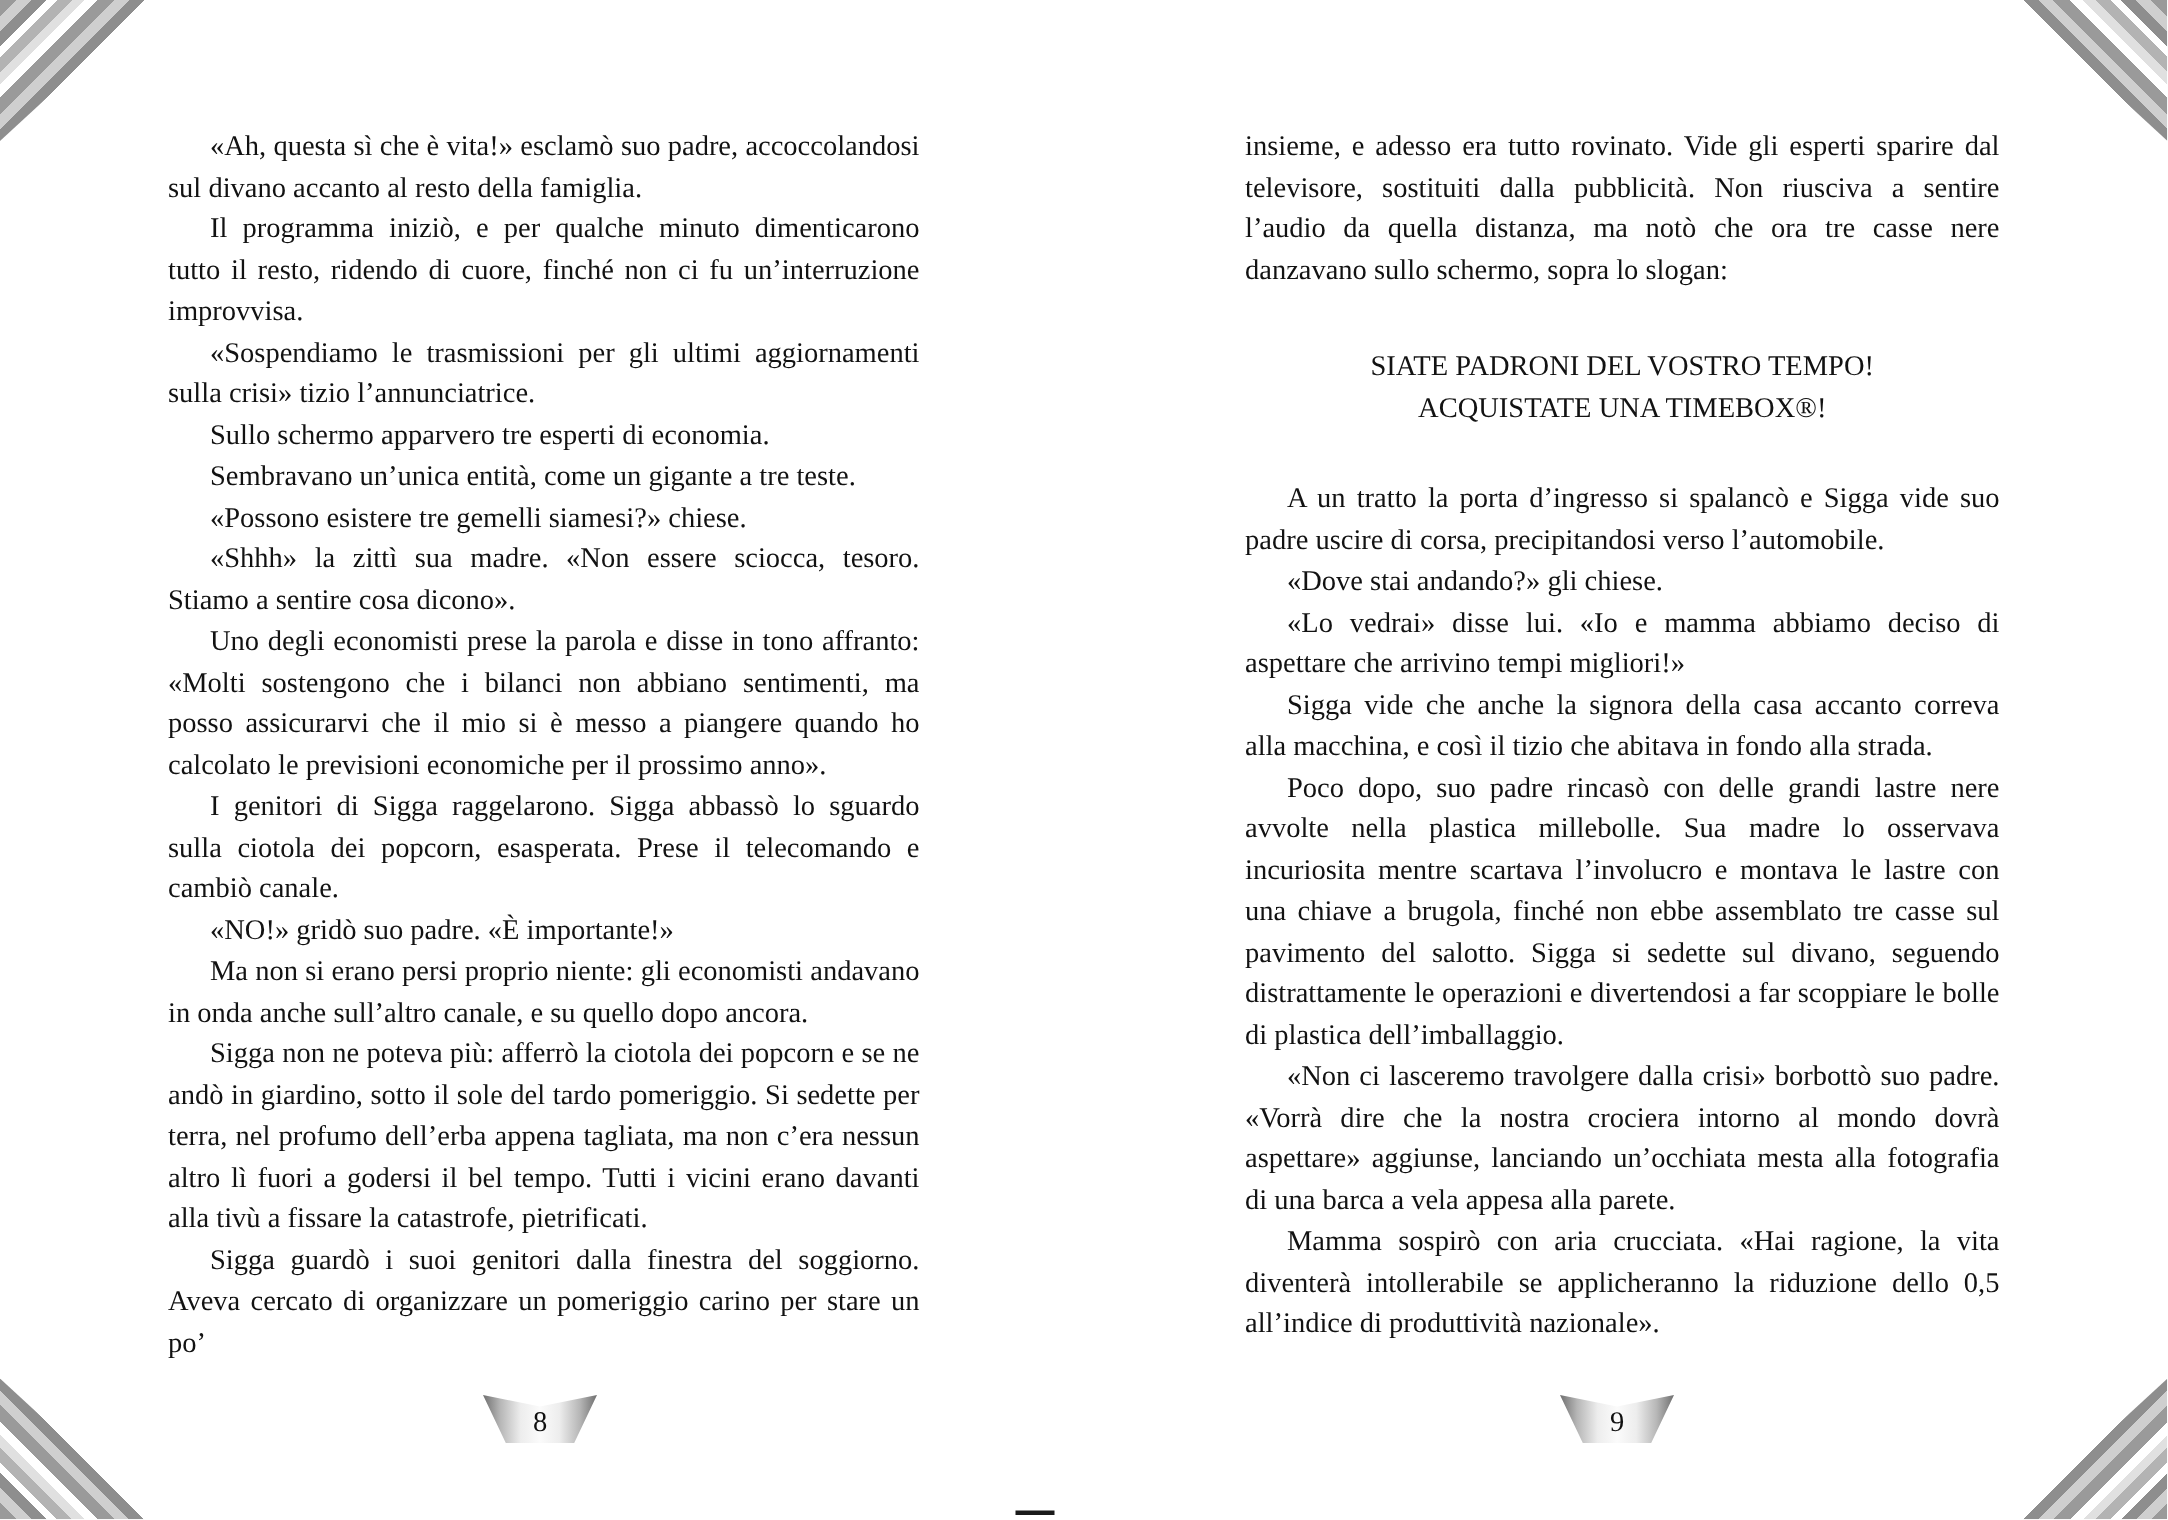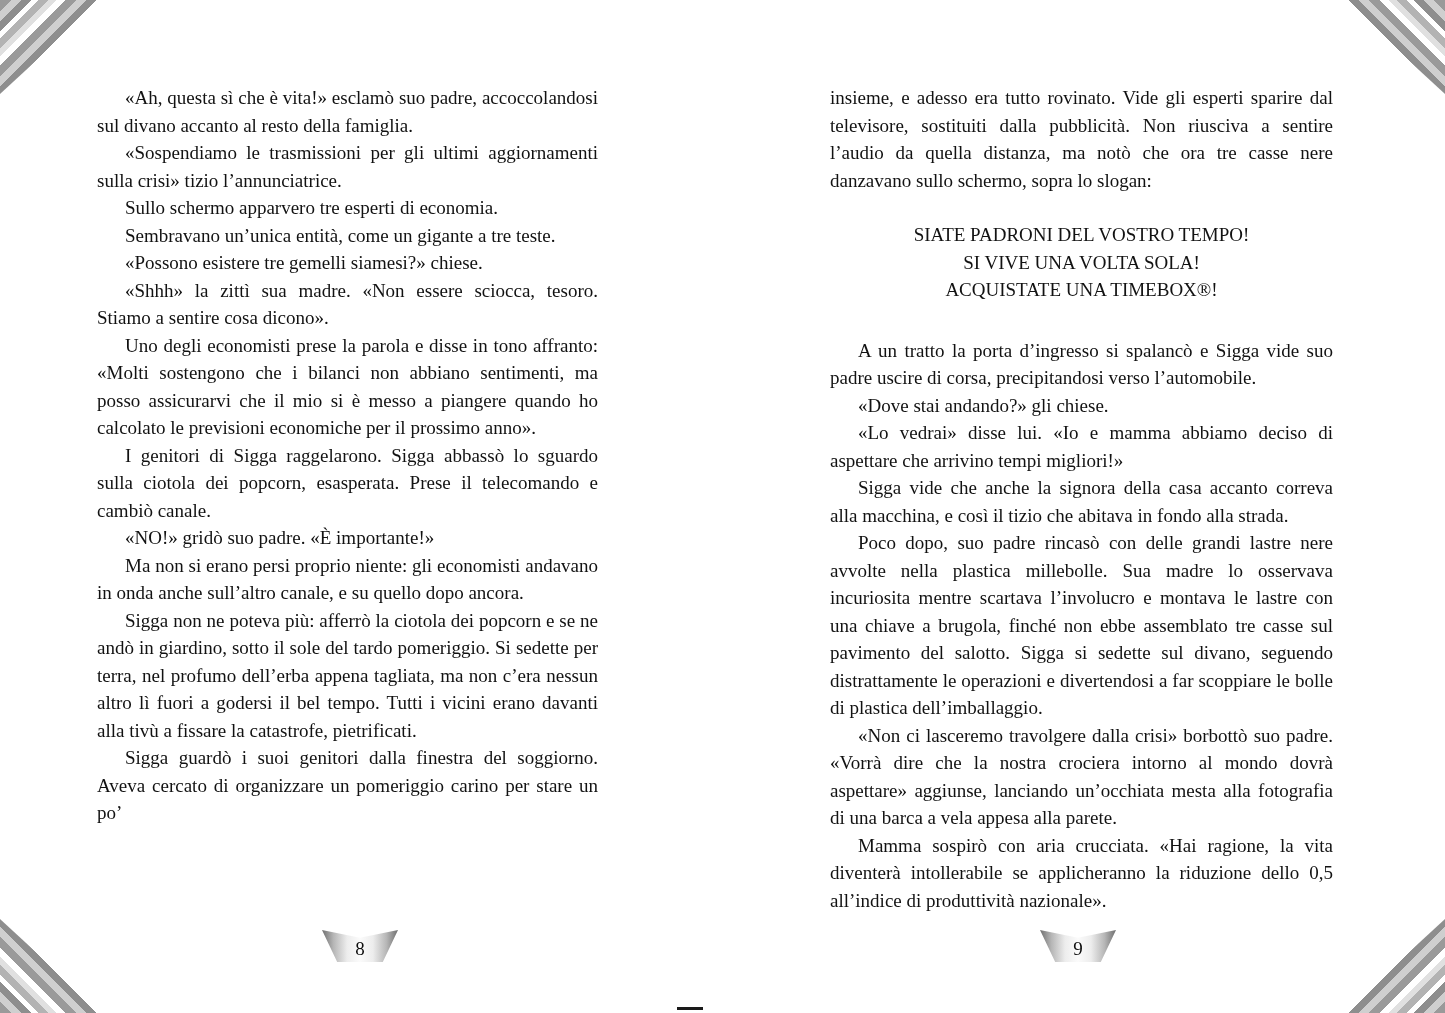--- a/index.html
+++ b/index.html
@@ -17,28 +17,28 @@
   }
 
   
   .page-text {
     position: absolute;
     top: 84px;
     font-size: 19px;
     line-height: 27.5px;
     text-align: justify;
   }
-  .page-text.left  { left: 97px; width: 501px; }
+  .page-text.left  { left: 112px; width: 501px; }
   .page-text.right { left: 830px; width: 503px; }
 
   .para { margin: 0; padding: 0; }
   .p-indent   { text-indent: 28px; }
   .p-noindent { text-indent: 0; }
   .p-center   { text-align: center; text-indent: 0; }
-  .p-gap-top    { margin-top: 27px; }
+  .p-gap-top    { margin-top: 37px; }
   .p-gap-bottom { margin-bottom: 33px; }
 
   
   .corner {
     position: absolute;
     width: 102px;
     height: 94px;
     background: repeating-linear-gradient(135deg,
       #9a9a9a 0 8px,
       #cfcfcf 8px 15px,
@@ -91,20 +91,21 @@
 
 <div class="corner tl"></div>
 <div class="corner tr"></div>
 <div class="corner bl"></div>
 <div class="corner br"></div>
 
 <div class="page-text left">
 
     <p class="para p-indent">«Ah, questa sì che è vita!» esclamò suo padre, accoccolandosi sul divano accanto al resto della famiglia.</p>
 
+    <p class="para p-indent">Il programma iniziò, e per qualche minuto dimenticarono tutto il resto, ridendo di cuore, finché non ci fu un’interruzione improvvisa.</p>
 
     <p class="para p-indent">«Sospendiamo le trasmissioni per gli ultimi aggiornamenti sulla crisi» tizio l’annunciatrice.</p>
 
     <p class="para p-indent">Sullo schermo apparvero tre esperti di economia.</p>
 
 
     <p class="para p-indent">Sembravano un’unica entità, come un gigante a tre teste.</p>
 
     <p class="para p-indent">«Possono esistere tre gemelli siamesi?» chiese.</p>
 
@@ -122,21 +123,20 @@
 
     <p class="para p-indent">Sigga guardò i suoi genitori dalla finestra del soggiorno. Aveva cercato di organizzare un pomeriggio carino per stare un po’</p>
   </div>
 
 <div class="page-text right">
 
     <p class="para p-noindent">insieme, e adesso era tutto rovinato. Vide gli esperti sparire dal televisore, sostituiti dalla pubblicità. Non riusciva a sentire l’audio da quella distanza, ma notò che ora tre casse nere danzavano sullo schermo, sopra lo slogan:</p>
 
     <p class="para p-center p-gap-top">SIATE PADRONI DEL VOSTRO TEMPO!</p>
 
-    <p class="para p-center">SI VIVE UNA VOLTA SOLA!</p>
 
     <p class="para p-center p-gap-bottom">ACQUISTATE UNA TIMEBOX®!</p>
 
     <p class="para p-indent">A un tratto la porta d’ingresso si spalancò e Sigga vide suo padre uscire di corsa, precipitandosi verso l’automobile.</p>
 
     <p class="para p-indent">«Dove stai andando?» gli chiese.</p>
 
     <p class="para p-indent">«Lo vedrai» disse lui. «Io e mamma abbiamo deciso di aspettare che arrivino tempi migliori!»</p>
 
     <p class="para p-indent">Sigga vide che anche la signora della casa accanto correva alla macchina, e così il tizio che abitava in fondo alla strada.</p>

